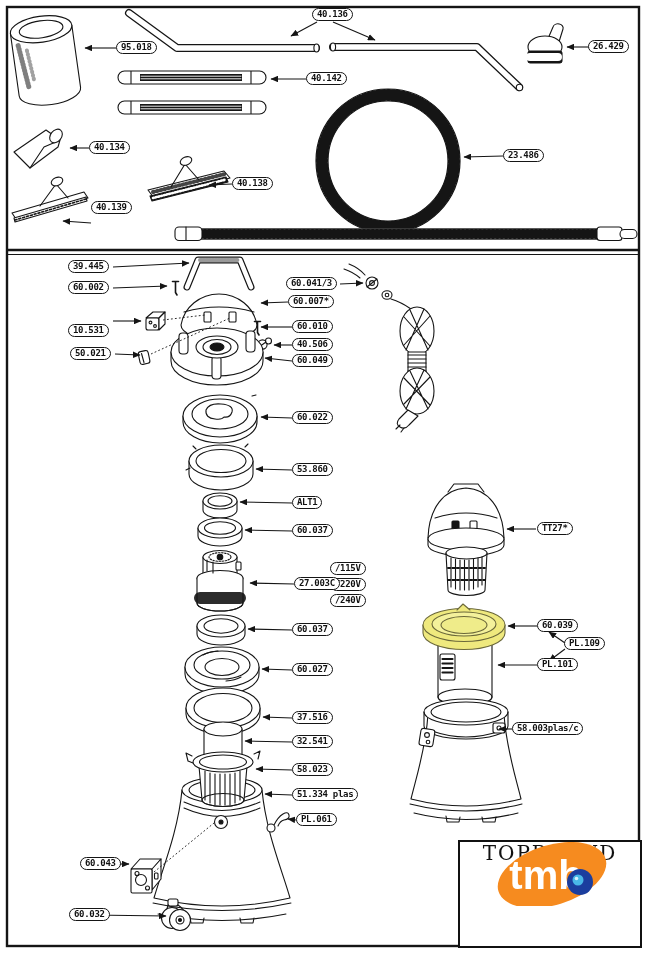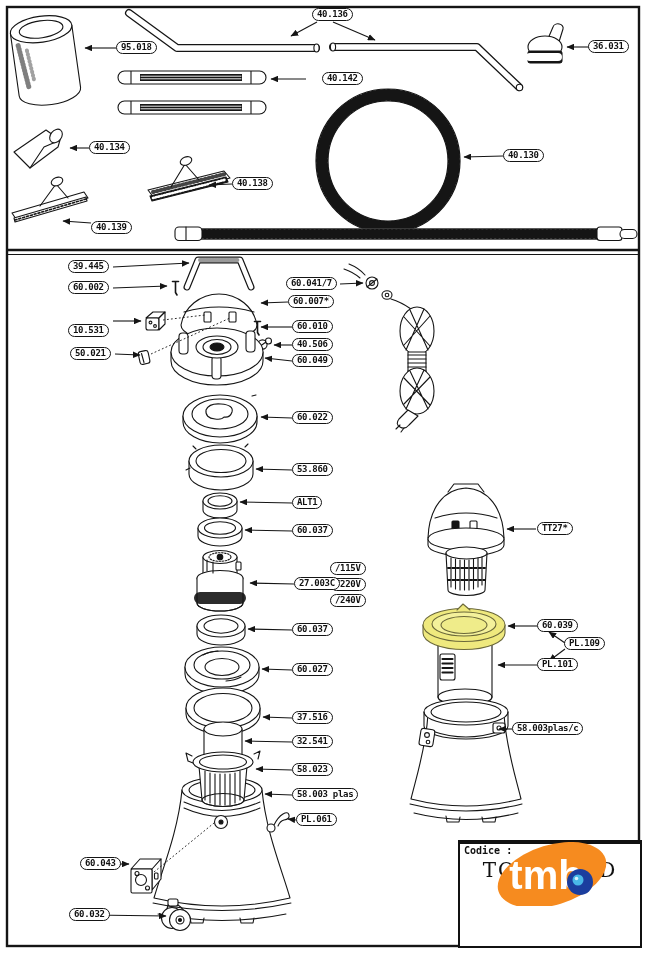--- a/index.html
+++ b/index.html
@@ -389,66 +389,65 @@
     <g stroke-width="0.9" stroke-dasharray="1.8 2.2">
       <line x1="163" y1="320" x2="205" y2="315"></line>
       <line x1="151" y1="354" x2="230" y2="318"></line>
       <line x1="154" y1="872" x2="214" y2="823"></line>
     </g>
   </g>
 </svg>
 
 <div class="co" style="left:116px;top:41px">95.018</div>
 <div class="co" style="left:312px;top:8px">40.136</div>
-<div class="co" style="left:588px;top:40px">36.031</div>
-<div class="co" style="left:322px;top:72px">40.142</div>
+<div class="co" style="left:588px;top:40px">26.429</div>
+<div class="co" style="left:306px;top:72px">40.142</div>
 <div class="co" style="left:89px;top:141px">40.134</div>
-<div class="co" style="left:503px;top:149px">40.130</div>
+<div class="co" style="left:503px;top:149px">23.486</div>
 <div class="co" style="left:232px;top:177px">40.138</div>
-<div class="co" style="left:91px;top:221px">40.139</div>
+<div class="co" style="left:91px;top:201px">40.139</div>
 
 <div class="co" style="left:68px;top:260px">39.445</div>
 <div class="co" style="left:68px;top:281px">60.002</div>
 <div class="co" style="left:68px;top:324px">10.531</div>
 <div class="co" style="left:70px;top:347px">50.021</div>
-<div class="co" style="left:286px;top:277px">60.041/7</div>
+<div class="co" style="left:286px;top:277px">60.041/3</div>
 <div class="co" style="left:288px;top:295px">60.007*</div>
 <div class="co" style="left:292px;top:320px">60.010</div>
 <div class="co" style="left:292px;top:338px">40.506</div>
 <div class="co" style="left:292px;top:354px">60.049</div>
 <div class="co" style="left:292px;top:411px">60.022</div>
 <div class="co" style="left:292px;top:463px">53.860</div>
 <div class="co" style="left:292px;top:496px">ALT1</div>
 <div class="co" style="left:292px;top:524px">60.037</div>
 <div class="co" style="left:330px;top:562px">/115V</div>
 <div class="co" style="left:330px;top:578px">/220V</div>
 <div class="co" style="left:330px;top:594px">/240V</div>
 <div class="co" style="left:294px;top:577px">27.003C</div>
 <div class="co" style="left:292px;top:623px">60.037</div>
 <div class="co" style="left:292px;top:663px">60.027</div>
 <div class="co" style="left:292px;top:711px">37.516</div>
 <div class="co" style="left:292px;top:735px">32.541</div>
 <div class="co" style="left:292px;top:763px">58.023</div>
-<div class="co" style="left:292px;top:788px">58.003 plas</div>
+<div class="co" style="left:292px;top:788px">51.334 plas</div>
 <div class="co" style="left:296px;top:813px">PL.061</div>
 
 <div class="co" style="left:537px;top:522px">TT27*</div>
 <div class="co" style="left:537px;top:619px">60.039</div>
 <div class="co" style="left:564px;top:637px">PL.109</div>
 <div class="co" style="left:537px;top:658px">PL.101</div>
 <div class="co" style="left:512px;top:722px">58.003plas/c</div>
 
 <div class="co" style="left:80px;top:857px">60.043</div>
 <div class="co" style="left:69px;top:908px">60.032</div>
 
 <div class="codice-box">
   <svg width="180" height="64" viewBox="0 0 180 64">
     <ellipse cx="92" cy="33" rx="56" ry="30" transform="rotate(-17 92 33)" fill="#f68b1f"></ellipse>
     <text x="86" y="47" text-anchor="middle" font-family="Liberation Sans, sans-serif" font-weight="bold" font-size="40" fill="#ffffff">tmb</text>
     <circle cx="120" cy="40" r="13" fill="#1b3e9e"></circle>
     <circle cx="118" cy="38" r="5.5" fill="#49b8e8"></circle>
     <circle cx="116.5" cy="36.5" r="1.8" fill="#d8f2fc"></circle>
   </svg>
-  <div class="codice-row">Codice :</div>
   <div class="model-row">TOPP35WD</div>
 </div>
 
 </div>
 
 </body></html>

